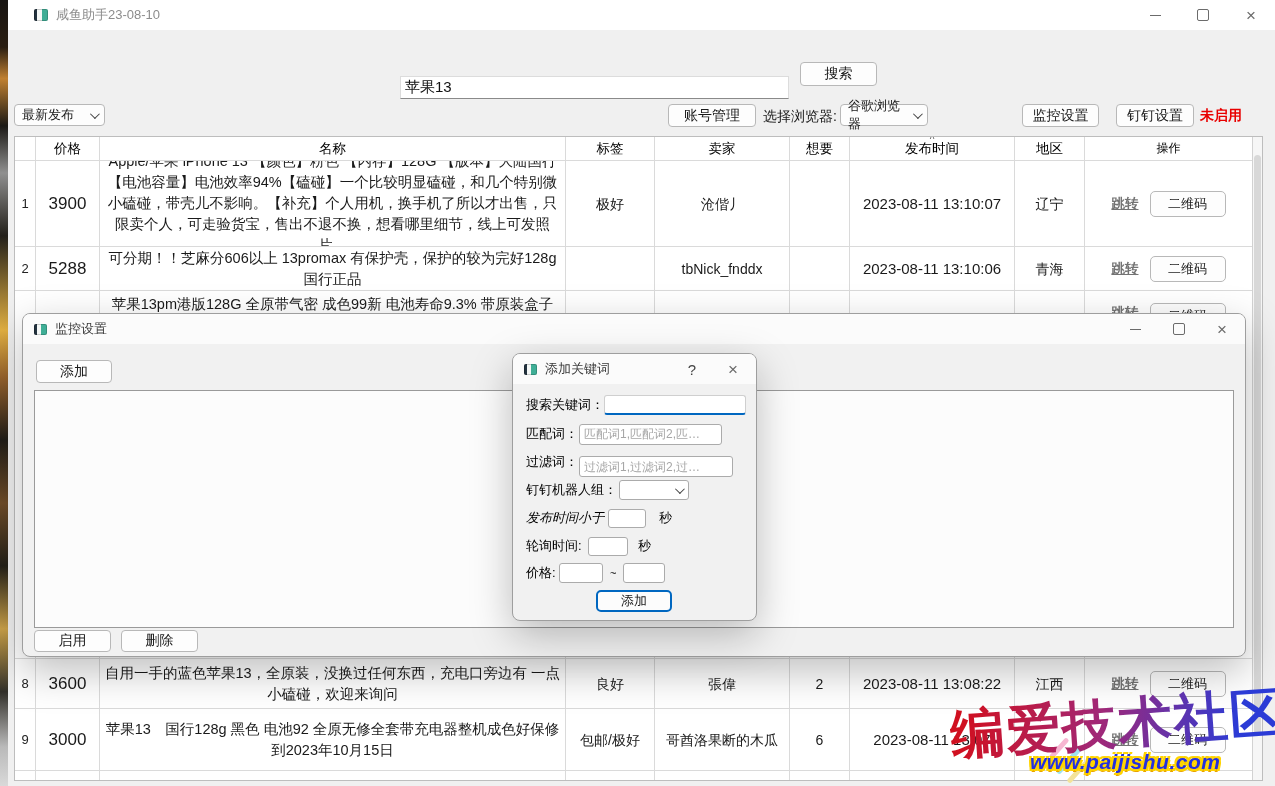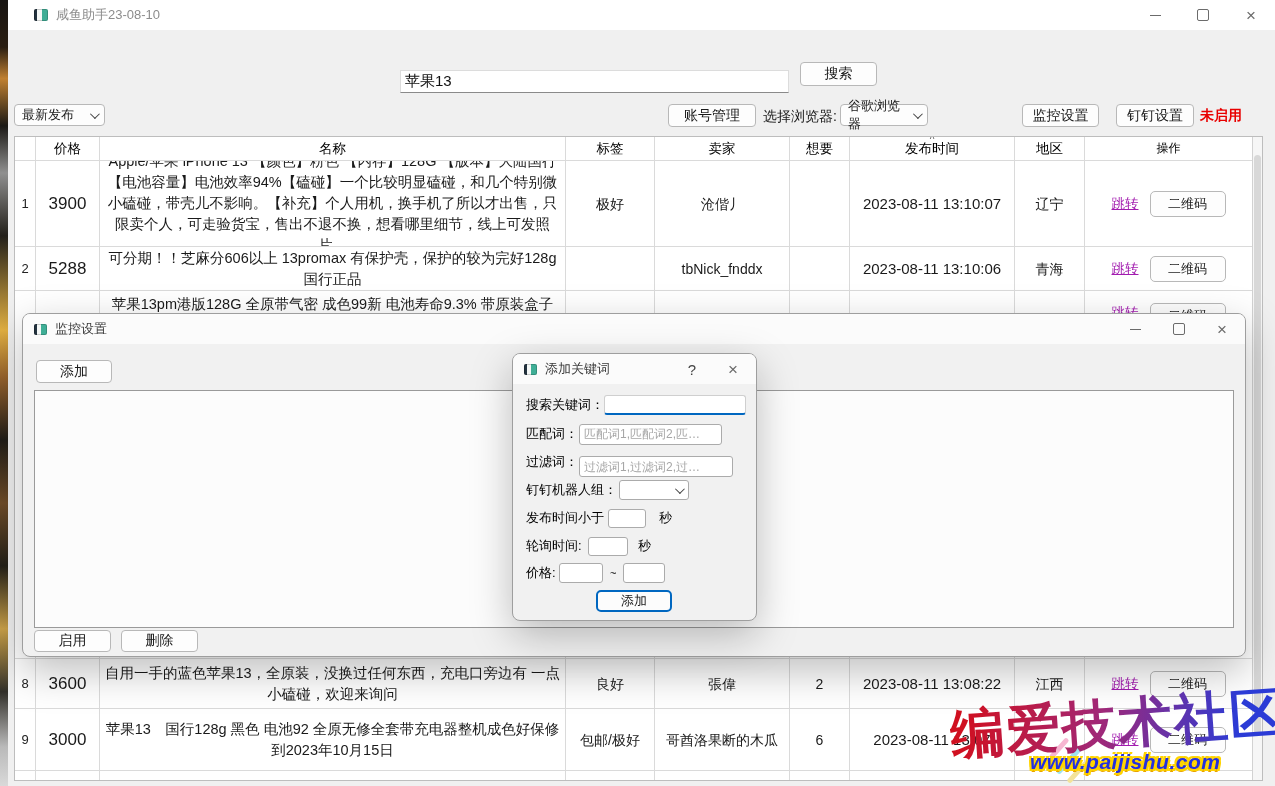--- a/index.html
+++ b/index.html
@@ -19,21 +19,21 @@
     background:linear-gradient(90deg,#23323f 0 22%,#f5f8f7 22% 55%,#3fae96 55% 100%);
     box-shadow:inset 0 0 0 1px rgba(0,0,0,.18);}
   .main-title{font-size:13px;color:#8c8c8c;margin-left:8px;white-space:nowrap;}
   .win-ctrls{position:absolute;right:0;top:0;height:30px;display:flex;}
   .win-ctrl{width:48px;height:30px;display:flex;align-items:center;justify-content:center;color:#6b6b6b;font-size:14px;}
   .ic-min{display:inline-block;width:11px;height:1px;background:#6b6b6b;}
   .ic-max{display:inline-block;width:10px;height:10px;border:1px solid #6b6b6b;border-radius:2px;}
   .ic-close{font-size:17px;line-height:1;color:#6b6b6b;}
 
   
-  .search-input{position:absolute;left:400px;top:70px;width:389px;height:23px;background:#fff;
+  .search-input{position:absolute;left:400px;top:76px;width:389px;height:23px;background:#fff;
     border:1px solid #dcdcdc;border-bottom:1px solid #8a8a8a;font-size:15px;padding:0 4px;outline:none;
     box-sizing:border-box;font-family:inherit;color:#111;}
   .btn{display:flex;align-items:center;justify-content:center;background:#fdfdfd;border:1px solid #b8b8b8;
     border-radius:4px;font-size:14px;color:#1a1a1a;box-sizing:border-box;white-space:nowrap;}
   .pos{position:absolute;}
   .combo{position:absolute;display:flex;align-items:center;justify-content:space-between;background:#fdfdfd;
     border:1px solid #b8b8b8;border-radius:4px;font-size:13px;padding:0 7px;box-sizing:border-box;}
   .chev{width:6px;height:6px;border-right:1.4px solid #444;border-bottom:1.4px solid #444;
     transform:rotate(45deg) translateY(-2px);flex:0 0 auto;margin-left:6px;}
   .lbl{position:absolute;font-size:14px;color:#1a1a1a;white-space:nowrap;}
@@ -55,21 +55,21 @@
   .w-time{width:165px;font-size:15px;}
   .w-region{width:70px;}
   .w-action{width:167px;border-right:none;}
   .r-head{height:24px;}
   .r-head .td{font-size:13.5px;line-height:15px;position:relative;color:#000;}
   .caret{position:absolute;top:-2px;left:50%;transform:translateX(-50%);font-size:10px;color:#555;line-height:10px;}
   .r1{height:86px;} .r2{height:44px;} .r3{height:368px;} .r8{height:50px;} .r9{height:62px;}
   .r10{height:10px;border-bottom:none;}
   .r3 .td{align-items:flex-start;padding-top:3px;}
   .r3 .td.w-action{padding-top:12px;}
-  .jump{color:#a21caf;text-decoration:underline;font-size:13.5px;margin-right:11px;white-space:nowrap;}
+  .jump{color:#737373;text-decoration:underline;font-size:13.5px;margin-right:11px;white-space:nowrap;font-weight:bold;}
   .qrbtn{width:74px;height:24px;border:1px solid #b8b8b8;border-radius:5px;background:#fdfdfd;font-size:13px;
     display:flex;align-items:center;justify-content:center;flex:0 0 auto;}
   .sb{position:absolute;right:0;top:0;width:10px;height:643px;background:#f6f6f6;border-left:1px solid #d2d2d2;box-sizing:border-box;}
   .sb-thumb{position:absolute;left:1px;width:7px;top:18px;height:580px;background:#d8d8d8;border-radius:4px;}
 
   
   .dlg{position:absolute;background:#f1f1f1;border:1px solid #9e9e9e;border-radius:8px;
     box-shadow:0 14px 42px rgba(0,0,0,.26);box-sizing:border-box;overflow:hidden;}
   .dlg-title{display:flex;align-items:center;height:30px;padding:0 18px 0 11px;background:#fbfbfb;
     font-size:13px;color:#3a3a3a;}
@@ -294,21 +294,21 @@
       <span class="kd-lbl" style="width:53px;">过滤词：</span>
       <input class="inp" style="width: 154px; margin-top: 9px;" placeholder="过滤词1,过滤词2,过…">
     </div>
     <div class="kd-row" style="top:124px;">
       <span class="kd-lbl" style="width:93px;">钉钉机器人组：</span>
       <span class="kd-combo">
         <span class="chev"></span>
       </span>
     </div>
     <div class="kd-row" style="top:152px;">
-      <span class="kd-lbl" style="width:82px;">发布时间小于</span>
+      <span class="kd-lbl" style="width:82px;font-style:italic;">发布时间小于</span>
       <input class="inp" style="width: 38px; height: 19px;">
       <span class="kd-unit" style="margin-left:13px;">秒</span>
     </div>
     <div class="kd-row" style="top:180px;">
       <span class="kd-lbl" style="width:62px;">轮询时间:</span>
       <input class="inp" style="width: 40px; height: 19px;">
       <span class="kd-unit" style="margin-left:10px;">秒</span>
     </div>
     <div class="kd-row" style="top:207px;">
       <span class="kd-lbl" style="width:33px;">价格:</span>

